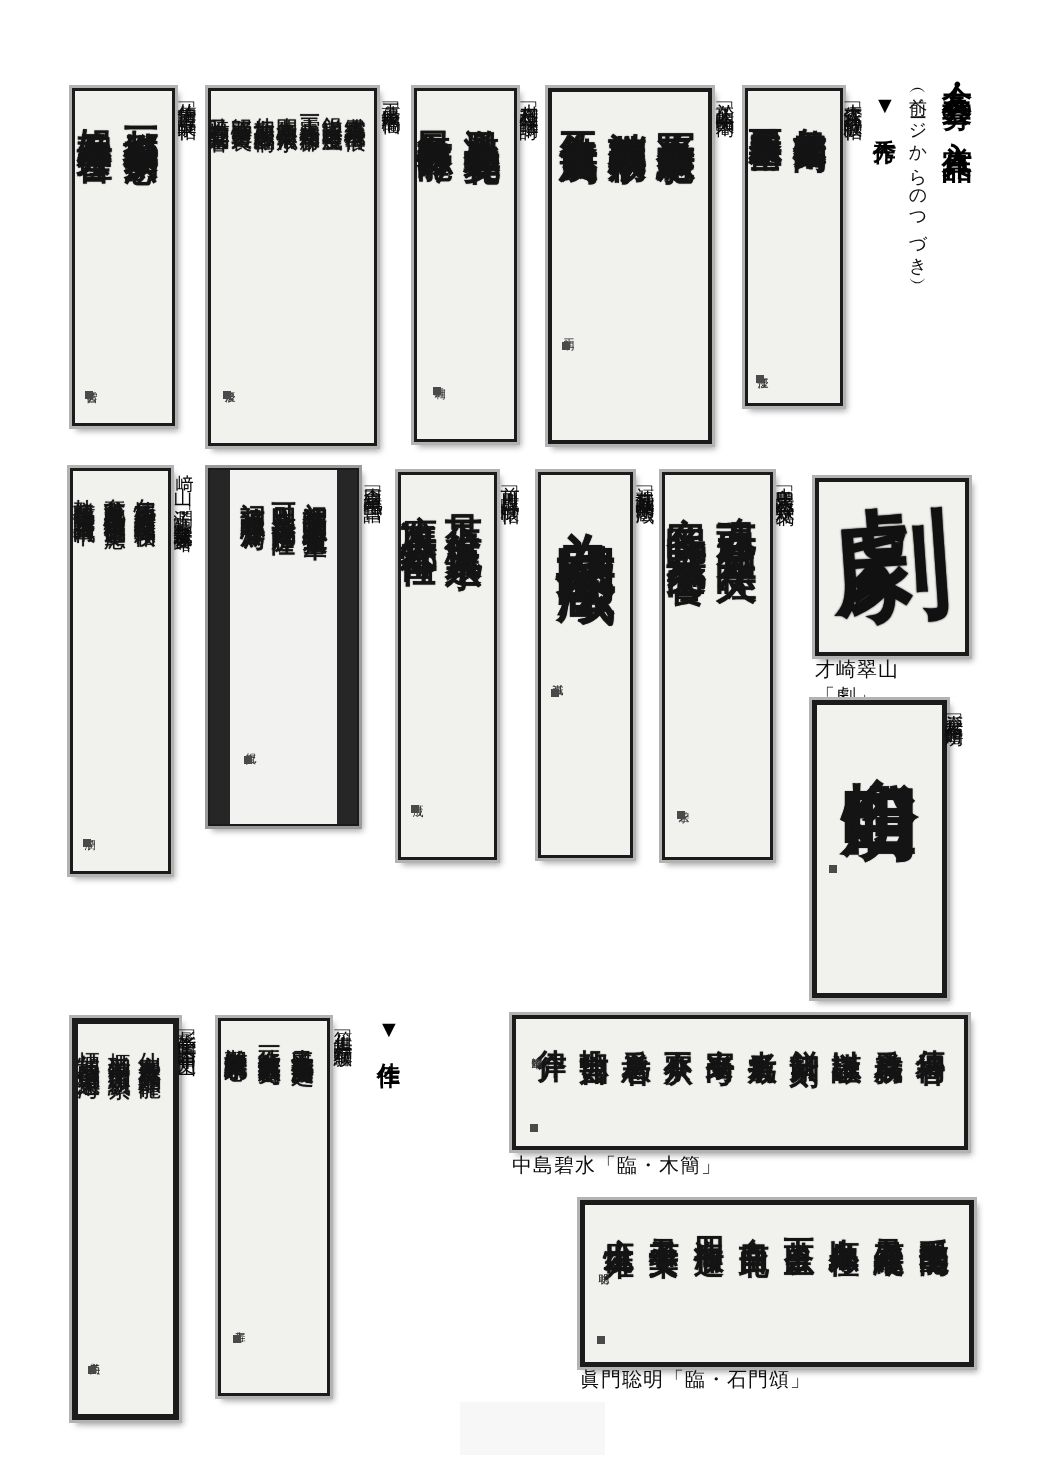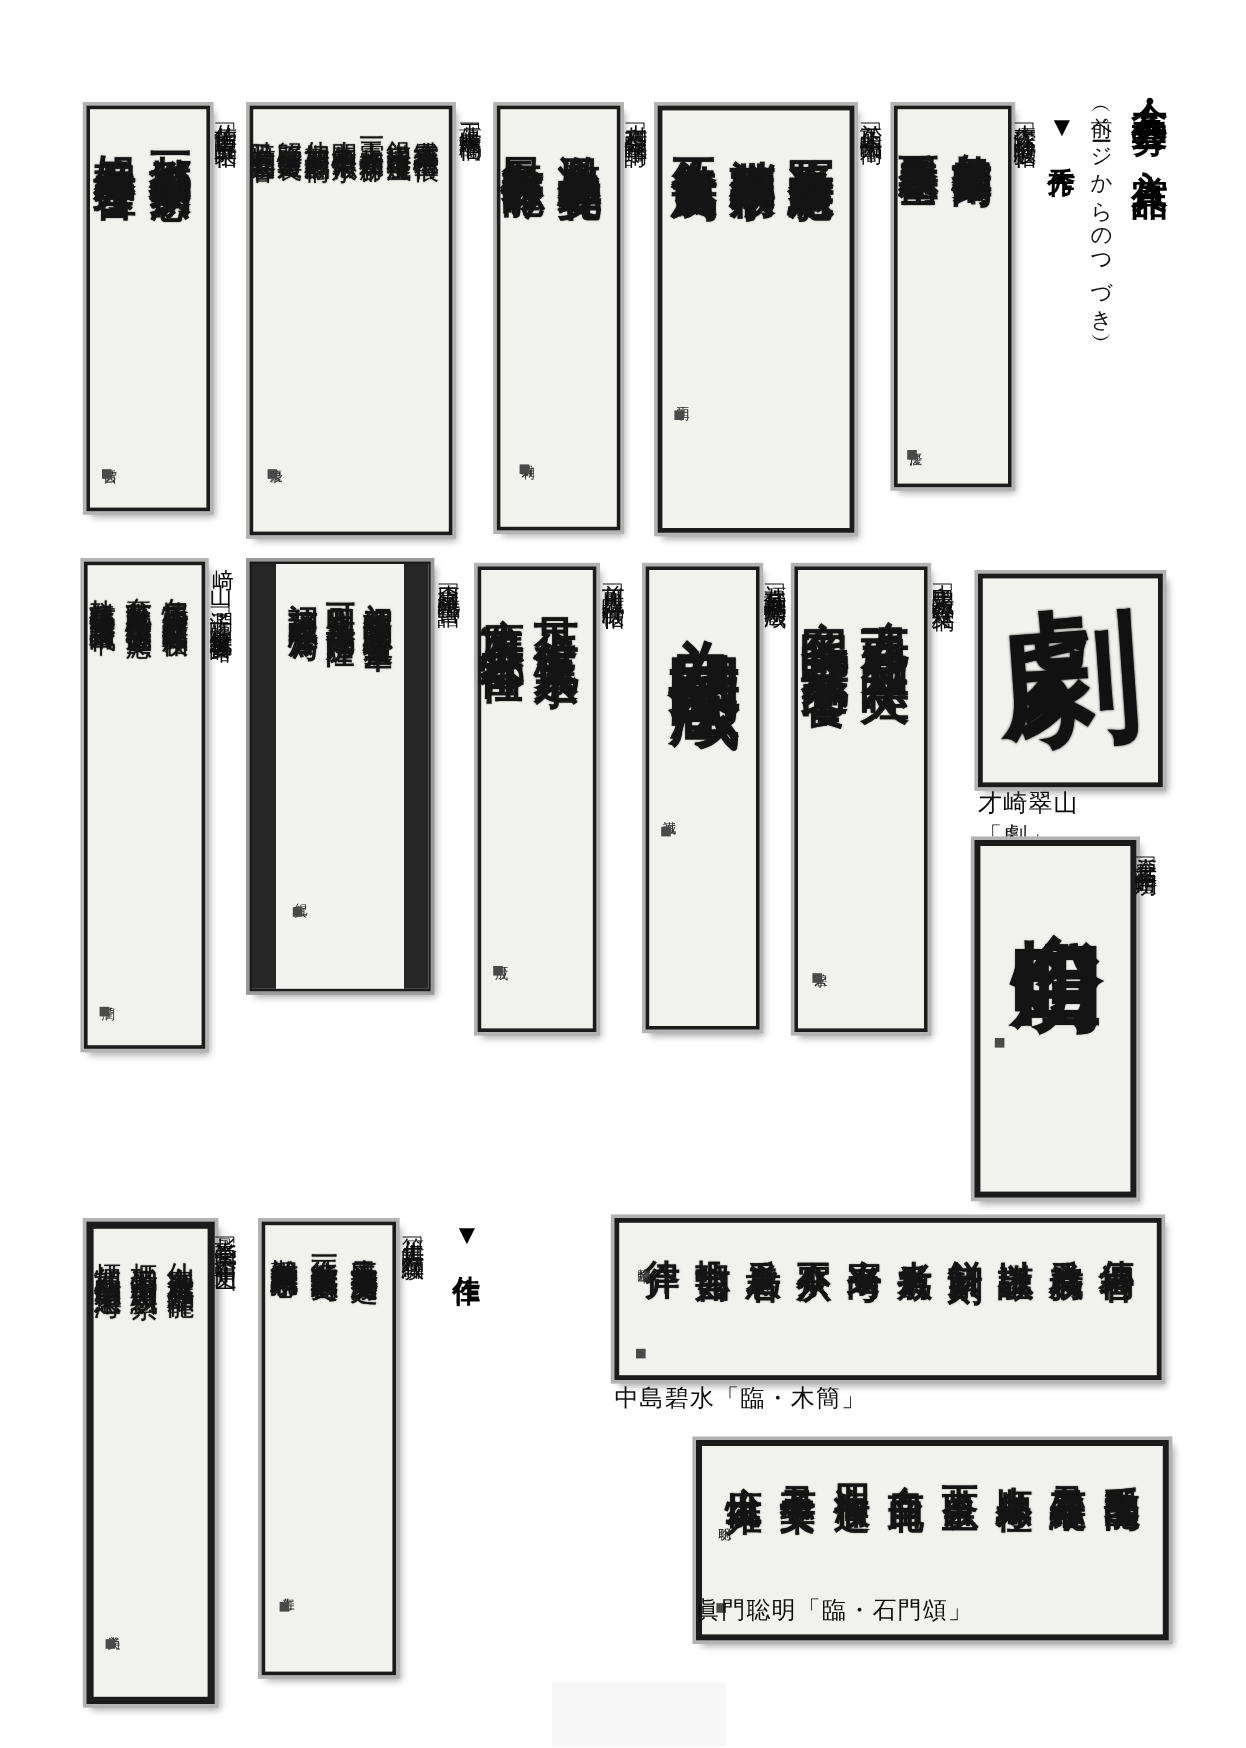--- a/index.html
+++ b/index.html
@@ -177,17 +177,17 @@
 君異繼縱
 上順外極
 下荅以皇
 自南自北
 四海攸通
 君子安樂
 庶土悅雍</div>
     <div class="sig" style="left:10px;top:60px;bottom:auto;">聡明</div>
     <div class="seal" style="left:12px;bottom:18px;"></div>
   </div>
-  <div class="hcap" style="left:580px;top:1328px;width:384px;">眞門聡明「臨・石門頌」</div>
+  <div class="hcap" style="left:580px;top:1366px;width:384px;">眞門聡明「臨・石門頌」</div>
 
   <div class="artifact" style="left:460px;top:1402px;width:145px;height:53px;"></div>
 
 </div>
 
 </body></html>

